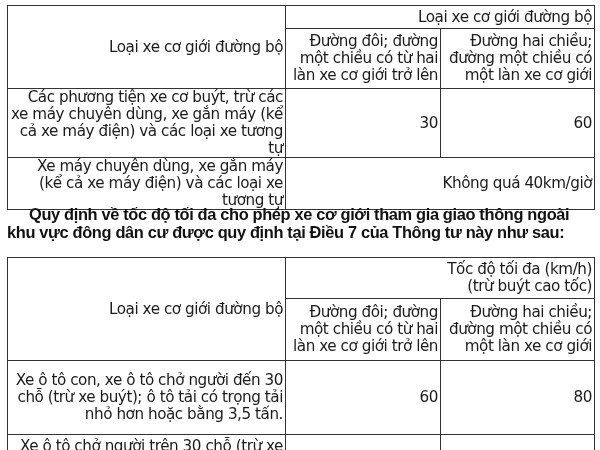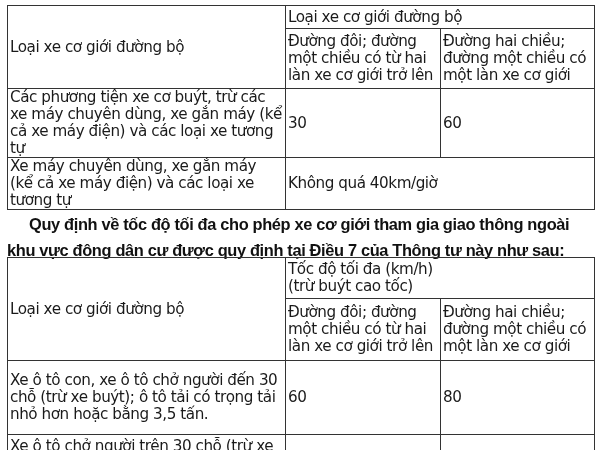--- a/index.html
+++ b/index.html
@@ -6,33 +6,33 @@
   body {
     width: 600px; height: 450px; overflow: hidden; background: #ffffff;
     font-family: "DejaVu Sans", "Liberation Sans", sans-serif; color: #1a1a1a;
     position: relative;
   }
   table.spd {
     position: absolute; left: 7px; width: 587px;
     border-collapse: collapse; table-layout: fixed;
   }
   table.spd td {
-    border: 1.5px solid #333; text-align: left; vertical-align: middle;
+    border: 1.5px solid #333; text-align: right; vertical-align: middle;
     font-size: 15.2px; line-height: 17px; padding: 0 2px;
     letter-spacing: -0.45px;
   }
   #t1 { top: 5px; }
   #t2 { top: 257px; }
   .heading {
-    position: absolute; left: 7px; top: 215px; width: 590px;
+    position: absolute; left: 7px; top: 205px; width: 590px;
     font-family: "Liberation Sans", sans-serif; font-weight: bold;
     font-size: 16.4px; line-height: 18px; letter-spacing: -0.35px; color: #111;
   }
   .heading .l1 { display:block; padding-left: 22px; }
-  .heading .l2 { display:block;margin-top:8px; }
+  .heading .l2 { display:block; }
 </style>
 </head>
 <body>
 
 <table class="spd" id="t1">
   <colgroup>
       <col style="width:278px">
       <col style="width:155px">
       <col style="width:154px">
     </colgroup>

